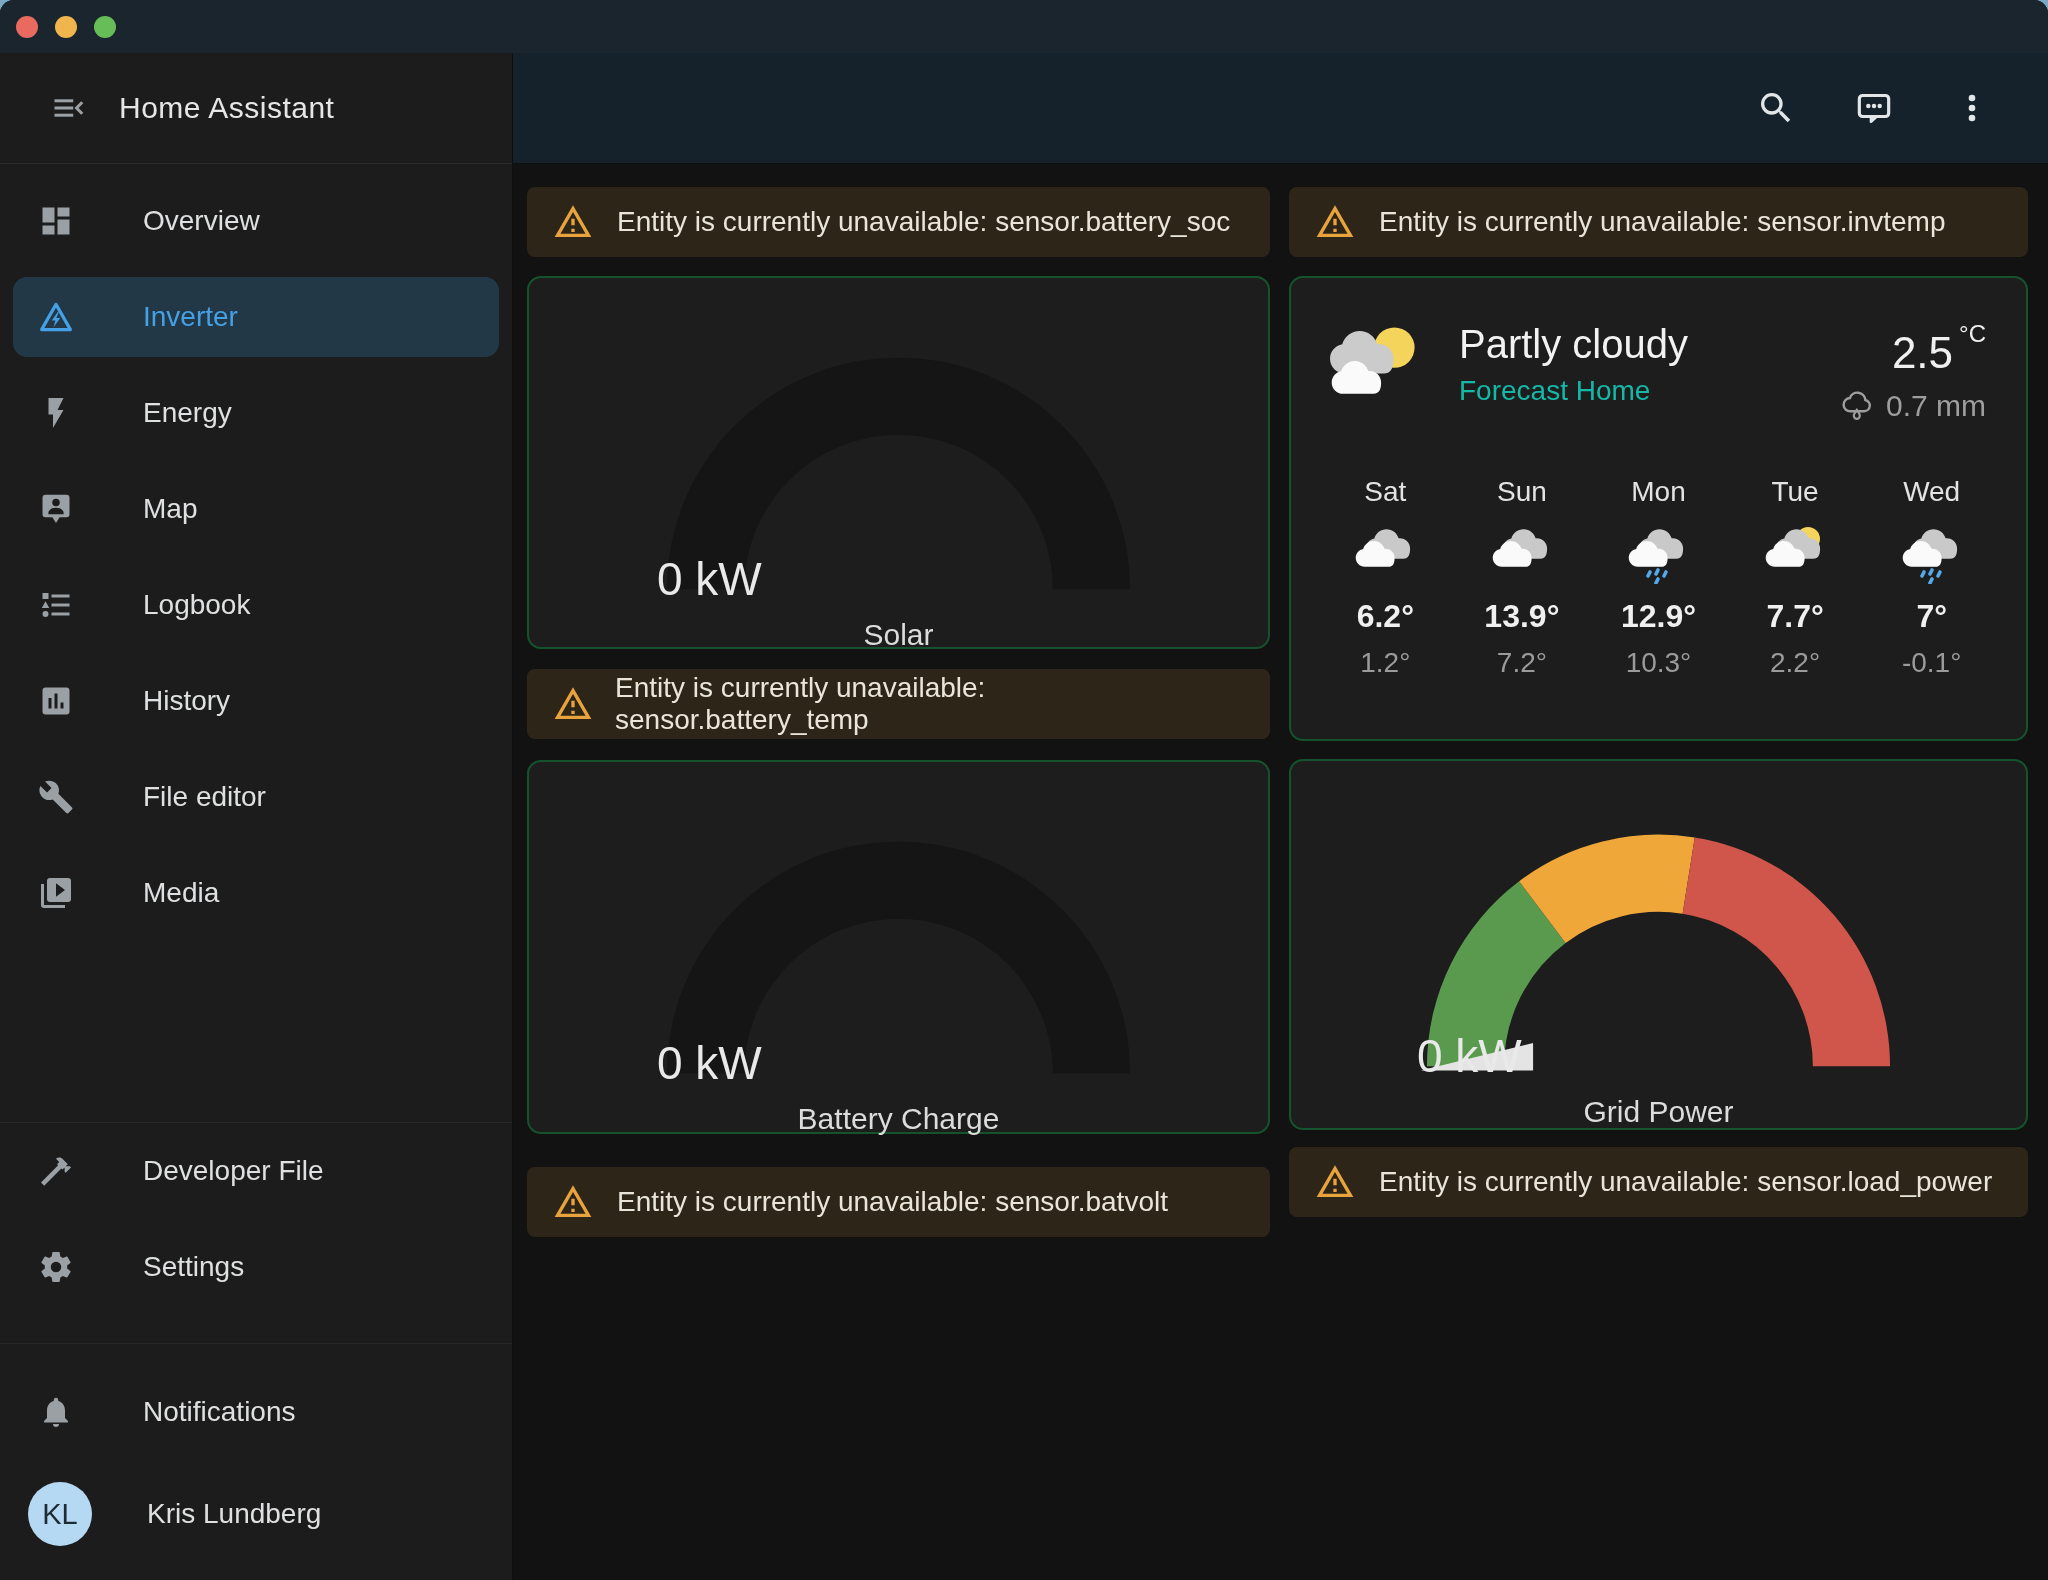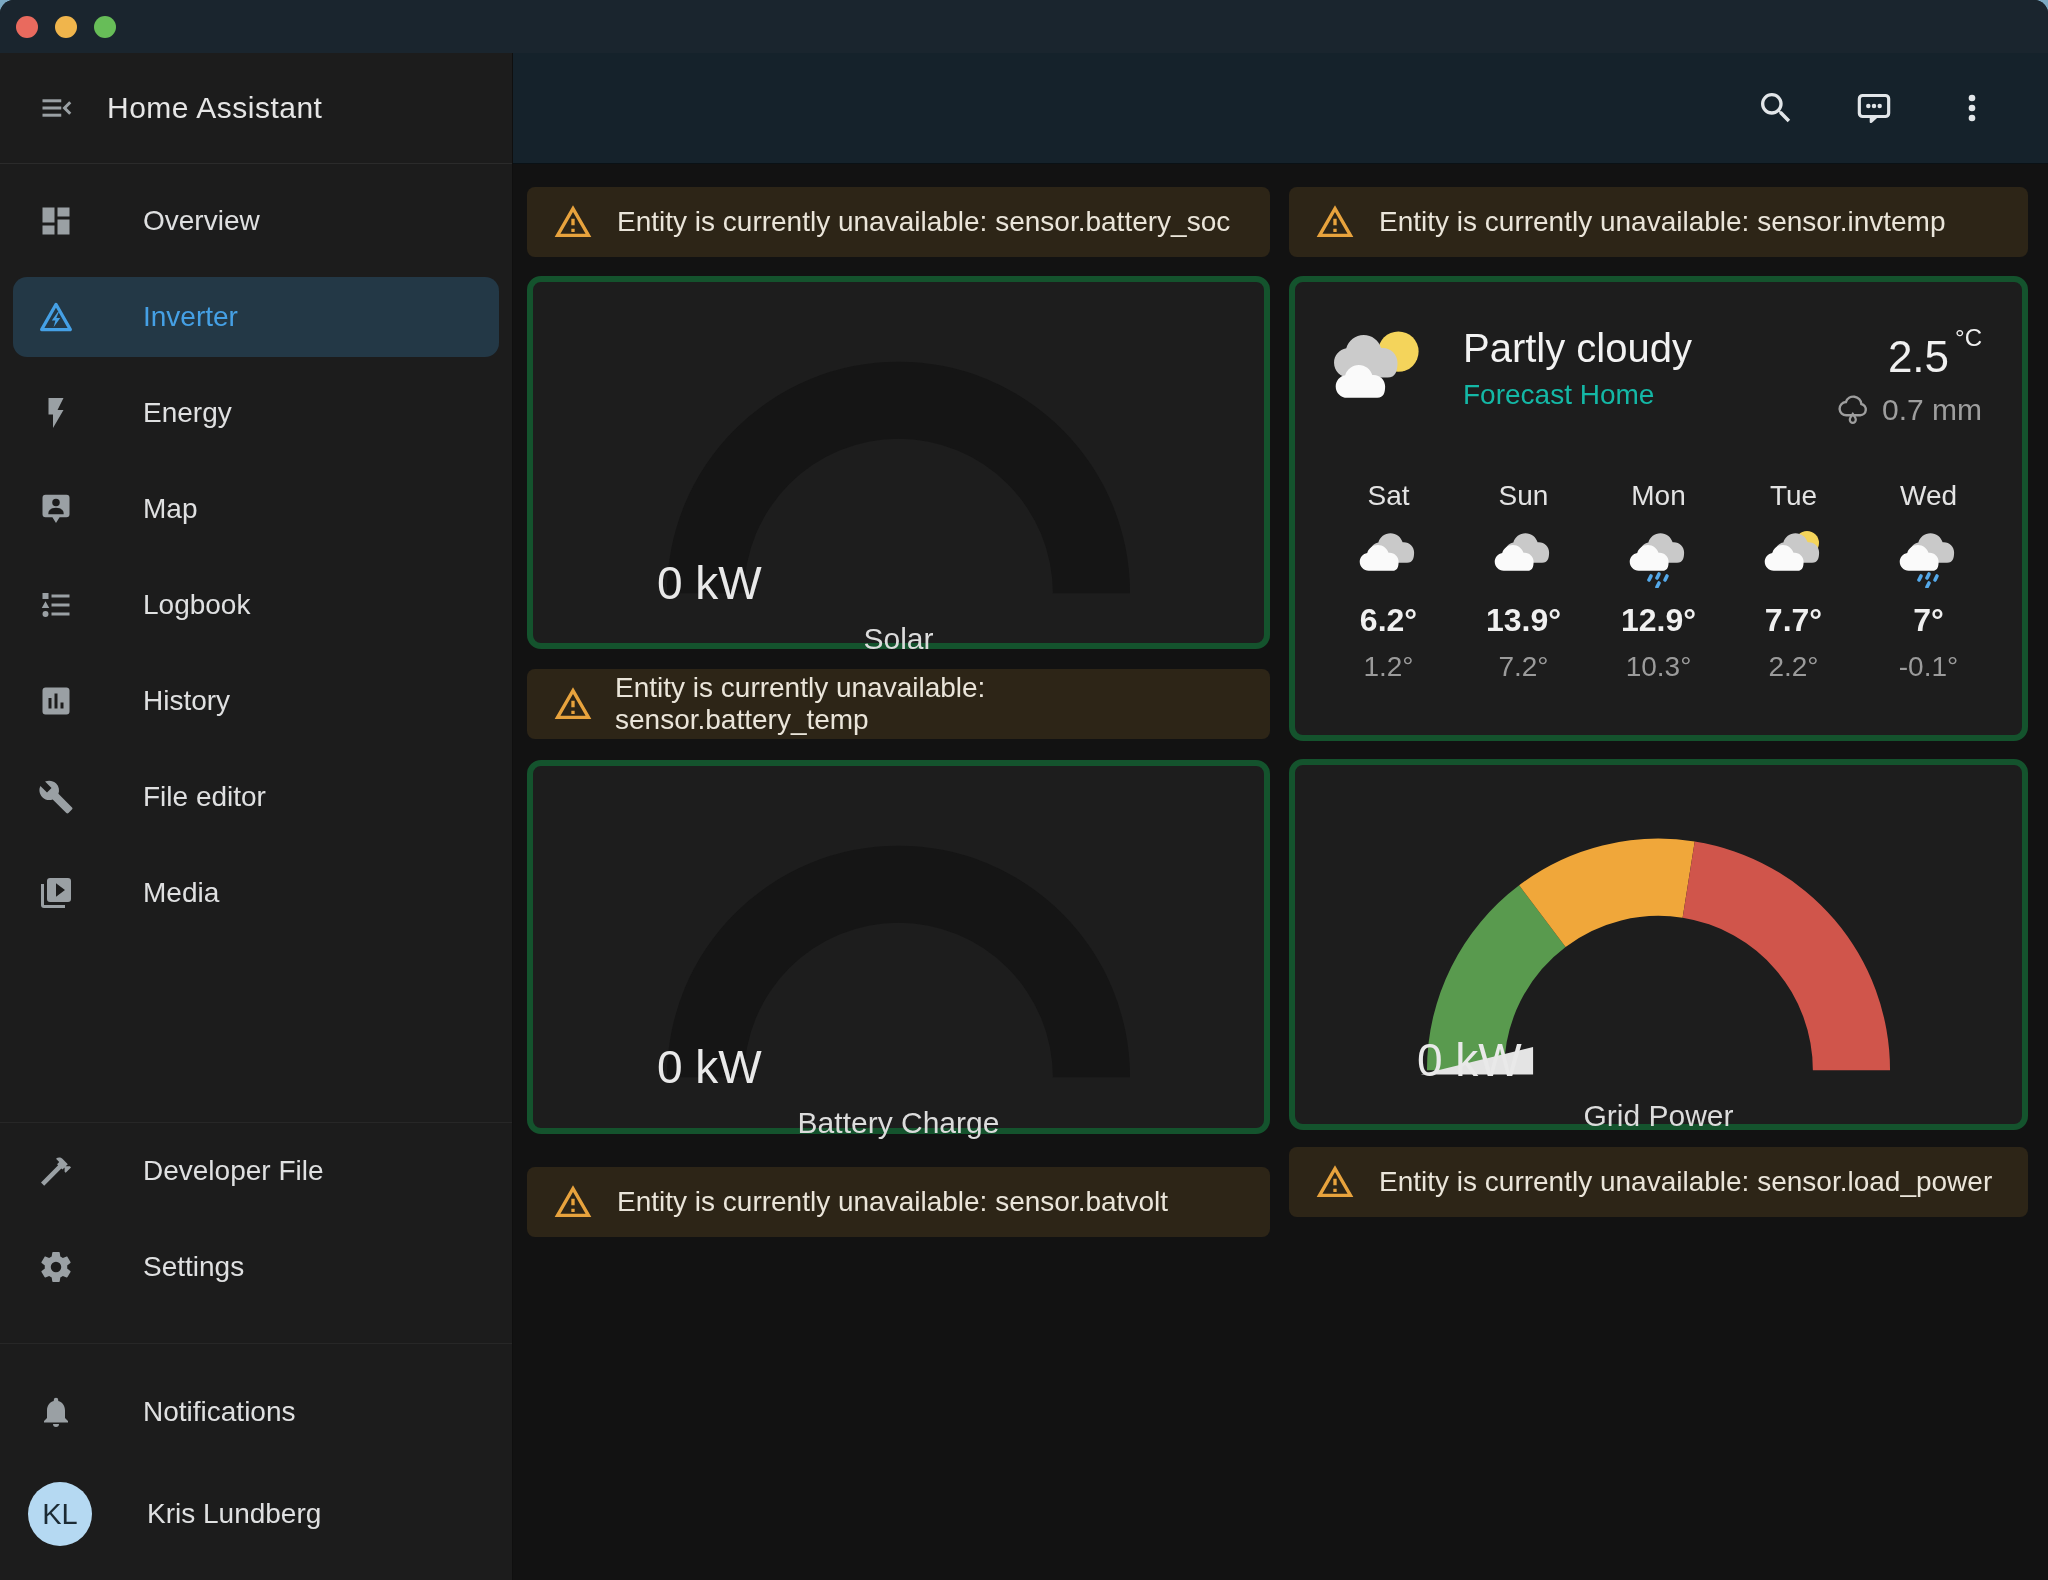--- a/index.html
+++ b/index.html
@@ -7,21 +7,21 @@
   .window{width:2048px;height:1580px;background:#121212;border-radius:14px 14px 0 0;overflow:hidden;position:relative;}
   
   .titlebar{height:53px;background:#1a252e;display:flex;align-items:center;padding-left:16px;}
   .tl{width:22px;height:22px;border-radius:50%;margin-right:17px;}
   .tl-red{background:#e96a5e;}
   .tl-yellow{background:#f0b54c;}
   .tl-green{background:#67bd58;}
   
   .app{display:flex;height:1527px;}
   .sidebar{width:513px;background:#1c1c1c;display:flex;flex-direction:column;border-right:1px solid rgba(0,0,0,.45);}
-  .sidebar-header{height:111px;min-height:111px;display:flex;align-items:center;padding-left:38px;border-bottom:1px solid #2b2b2b;}
+  .sidebar-header{height:111px;min-height:111px;display:flex;align-items:center;padding-left:50px;border-bottom:1px solid #2b2b2b;}
   .sidebar-title{margin-left:33px;font-size:30px;font-weight:400;color:#e6e6e6;letter-spacing:.5px;}
   .icon36{width:36px;height:36px;flex:0 0 36px;}
   .icon40{width:40px;height:40px;flex:0 0 40px;}
   .menu{padding-top:9px;}
   .mi{height:96px;display:flex;align-items:center;position:relative;padding-left:38px;cursor:pointer;}
   .mi .sel-bg{display:none;}
   .mi.selected .sel-bg{display:block;position:absolute;left:13px;right:13px;top:8px;bottom:8px;background:#233846;border-radius:14px;}
   .mi .ic{position:relative;z-index:1;color:#9aa0a4;}
   .mi .lbl{position:relative;z-index:1;margin-left:69px;font-size:28px;font-weight:500;color:#dfe0e1;}
   .mi.selected .lbl{color:#45a0e5;}
@@ -37,21 +37,21 @@
   .hicon{color:#e2e6e9;cursor:pointer;}
   .content{flex:1;display:flex;gap:19px;padding:23px 20px 0 14px;overflow:hidden;}
   .col{display:flex;flex-direction:column;}
   .col-left{width:743px;}
   .col-right{flex:1;}
   
   .banner{height:70px;min-height:70px;background:#2d2517;border-radius:8px;display:flex;align-items:center;padding:0 26px;gap:24px;}
   .banner .wicon{width:40px;height:40px;flex:0 0 40px;color:#e8a33d;}
   .banner .btxt{font-size:28px;color:#eae5da;}
   
-  .card{background:#1d1d1d;border:6px solid #14532d;border-radius:14px;}
+  .card{background:#1d1d1d;border:2px solid #14532d;border-radius:14px;}
   .gauge-card{display:flex;flex-direction:column;align-items:center;cursor:pointer;}
   .gauge-card.h373{height:373px;margin-top:19px;}
   .gauge-card.h374{height:374px;margin-top:21px;}
   .gauge-card.h371{height:371px;margin-top:18px;}
   .mt20{margin-top:20px;gap:22px;}
   .mt19{margin-top:33px;}
   .mt17{margin-top:17px;}
   .gauge-wrap{position:relative;width:483px;height:246px;margin-top:70px;}
   .gauge-wrap svg{overflow:visible;}
   .gauge-value{position:absolute;left:0;right:0;bottom:-12px;text-align:left;font-size:46px;color:#e9e9e9;}

